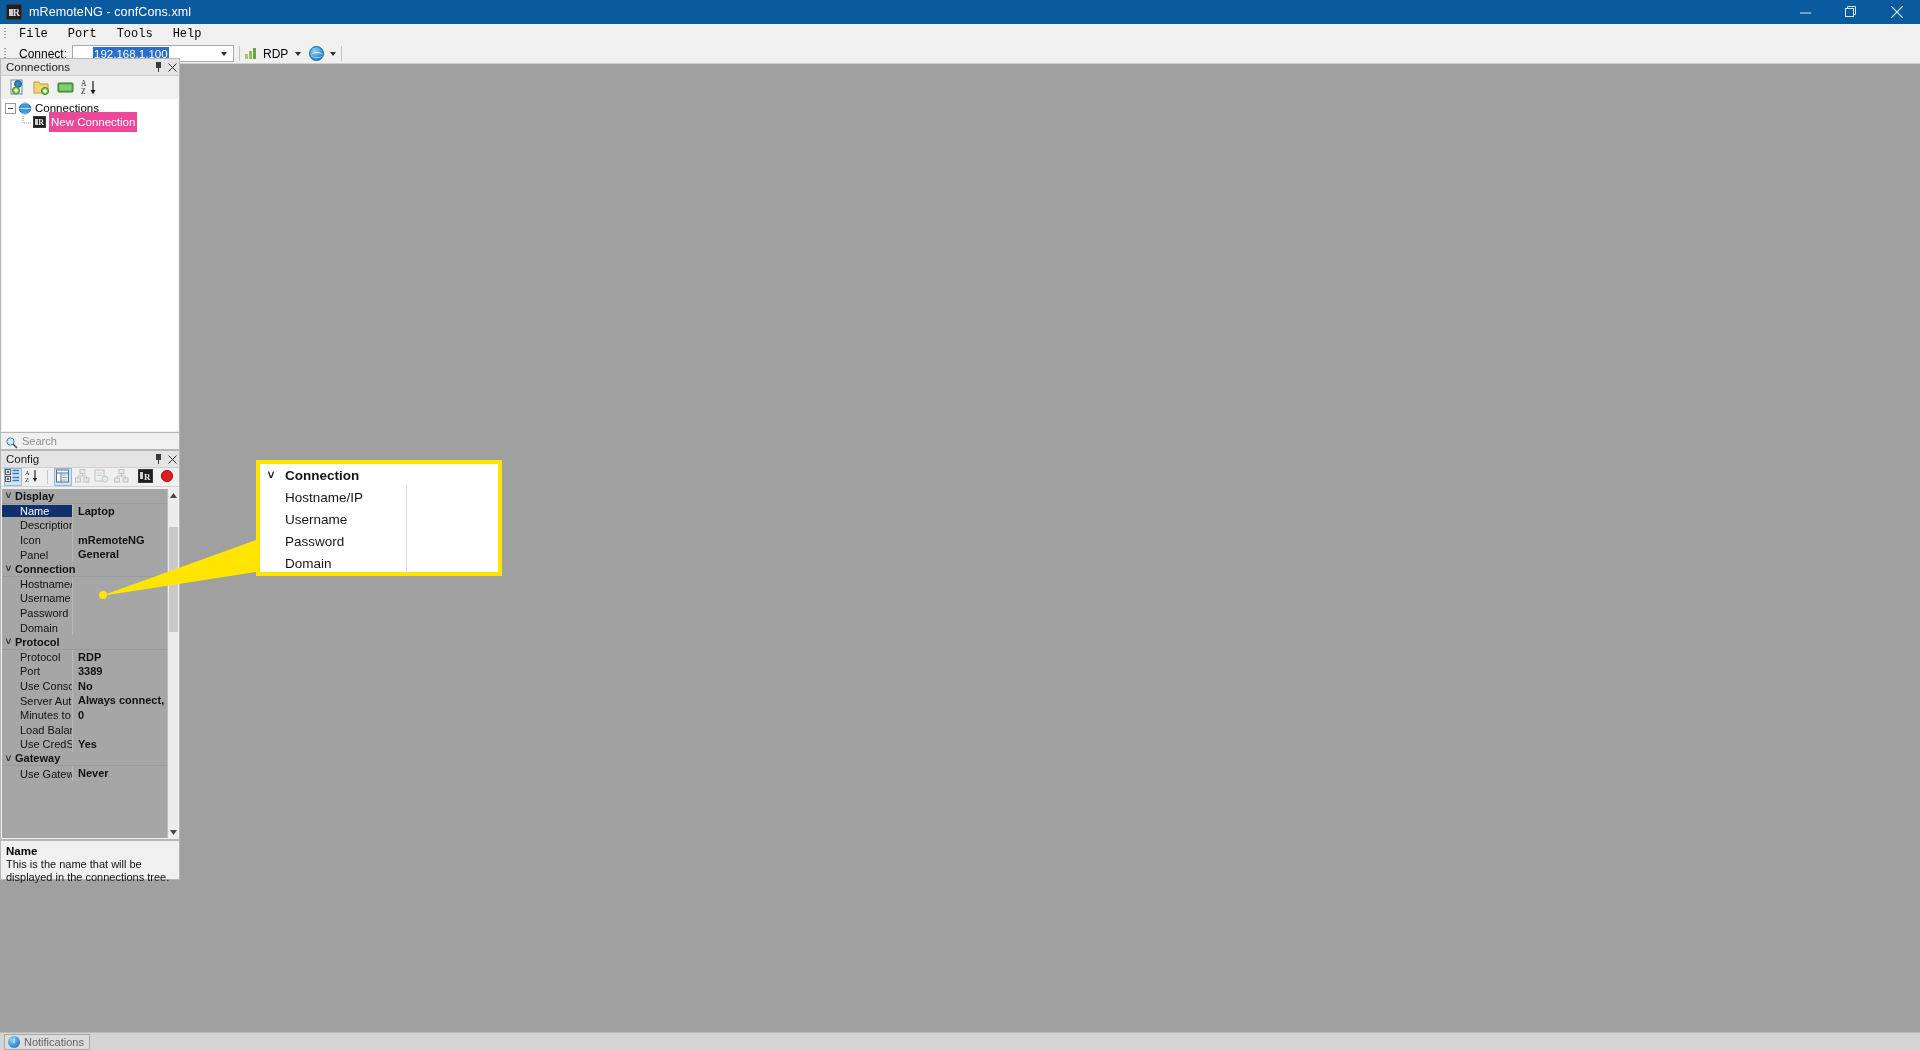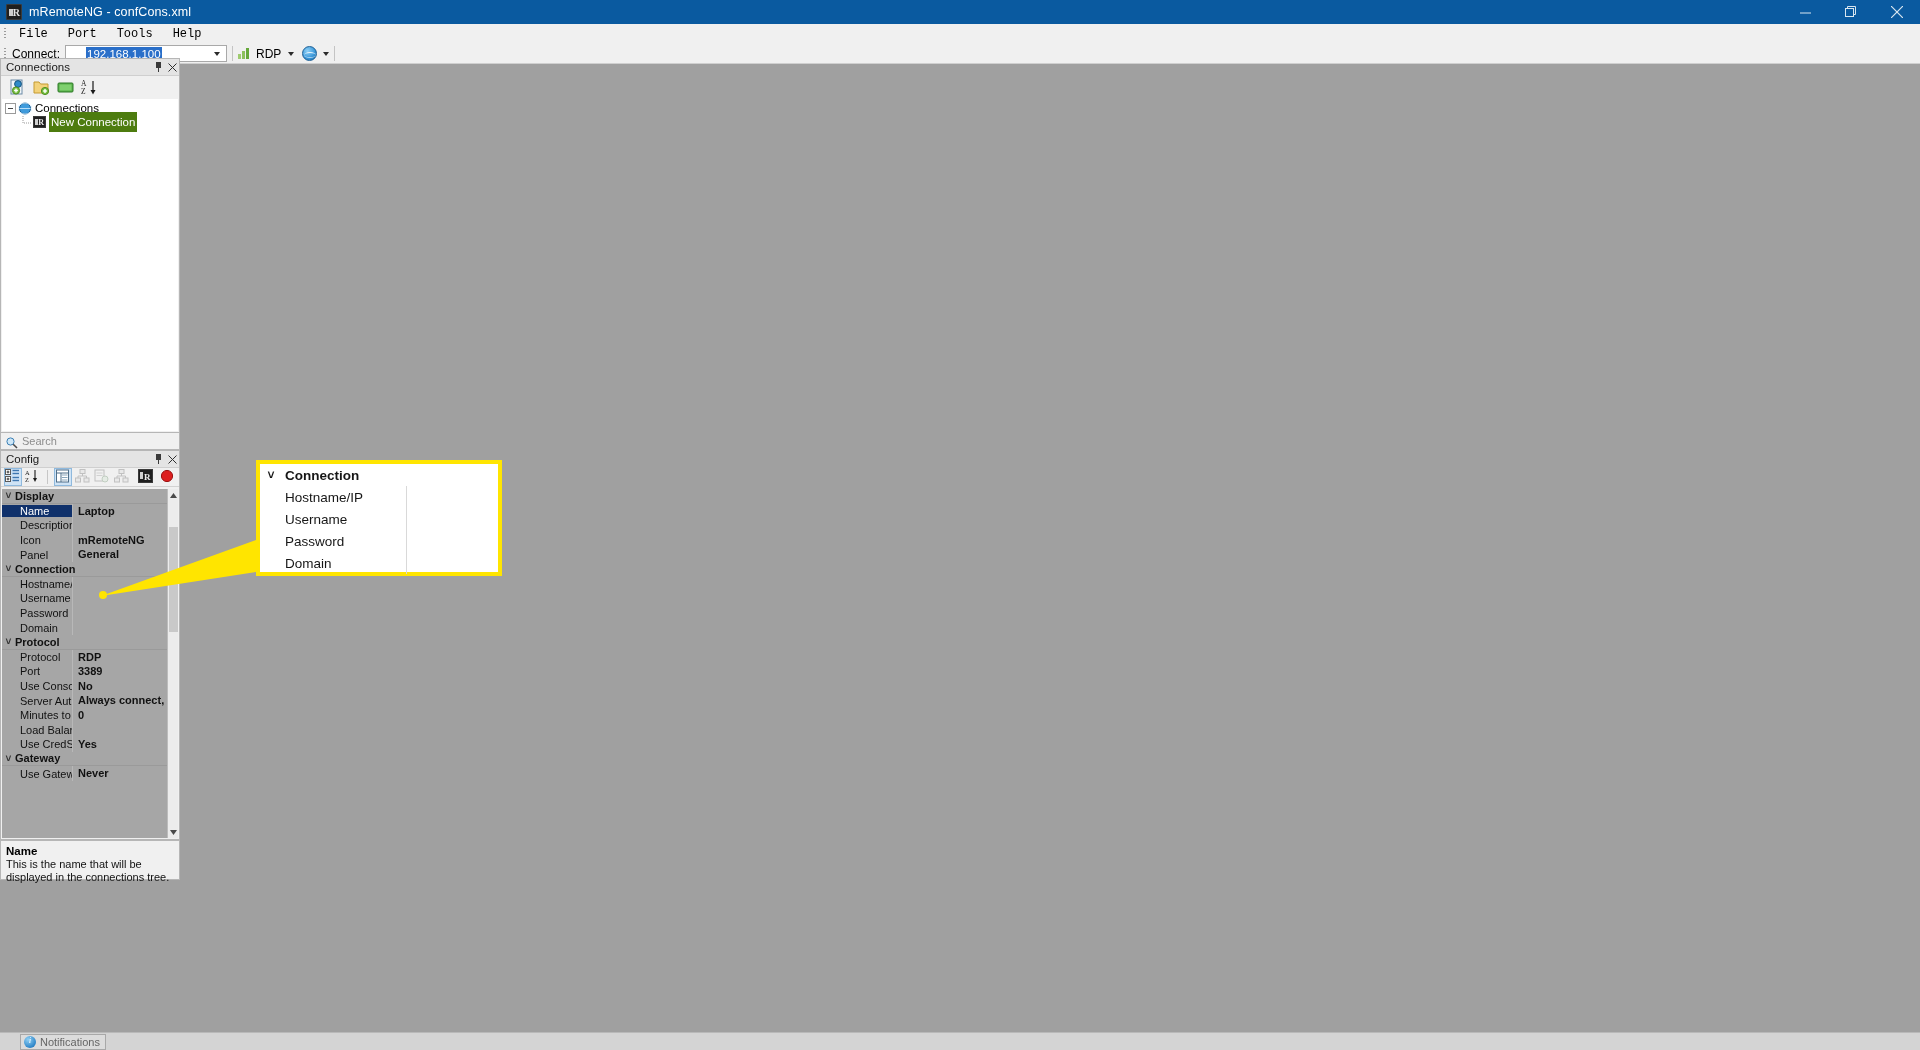--- a/index.html
+++ b/index.html
@@ -53,21 +53,21 @@
   .menubar .mi {
     font-size:12px; color:#000; padding:2px 9px; margin:0 1px; line-height:16px;font-family:Liberation Mono, monospace;
   }
 
   
   .conntoolbar {
     position:absolute; left:0; top:44px; width:1920px; height:20px;
     background:#f0f0f0; display:flex; align-items:center;
     border-bottom:1px solid #cfcfcf;
   }
-  .conn-label { font-size:12px; color:#000; margin-left:3px; }
+  .conn-label { font-size:12px; color:#000; margin-left:10px; }
   .combo {
     position:relative; margin-left:5px; width:162px; height:17px;
     background:#ffffff; border:1px solid #a9a9a9; display:flex; align-items:center;
   }
   .combo .val {
     font-size:11.5px; background:#2a6fc9; color:#ffffff;
     margin-left:20px; padding:0 1px; line-height:14px; white-space:nowrap;
   }
   .combo .arrow {
     position:absolute; right:2px; top:0; bottom:0; width:14px;
@@ -169,21 +169,21 @@
   #helppane {
     position:absolute; left:0; top:840px; width:180px; height:40px;
     background:#f0f0f0; border:1px solid #b6b6b6; padding:3px 5px;
   }
   #helppane .h-title { font-size:11.5px; font-weight:bold; color:#000; line-height:14px;}
   #helppane .h-body { font-size:11px; color:#111; line-height:13px; }
 
   
   .statusbar {
     position:absolute; left:0; bottom:0; width:1920px; height:18px;
-    background:#d4d4d4; border-top:1px solid #b9b9b9; display:flex; align-items:center;padding-left:16px;
+    background:#d4d4d4; border-top:1px solid #b9b9b9; display:flex; align-items:center;
   }
   .notif-btn {
     display:flex; align-items:center; height:16px; margin-left:4px;
     border:1px solid #a8a8a8; background:#dcdcdc; padding:0 5px 0 3px;
   }
   .notif-btn .nic {
     width:12px;height:12px;border-radius:50%;
     background:radial-gradient(circle at 35% 30%, #8fd0f5 0%, #2f86c9 70%, #1a5f96 100%);
     position:relative; margin-right:4px;
   }
@@ -335,21 +335,21 @@
         <span class="lbl">Connections</span>
       </div>
       <div class="tnode" style="padding-left:18px;">
         <svg width="13" height="13" style="flex:0 0 auto">
           <path d="M3 0 V7 H12" fill="none" stroke="#9a9a9a" stroke-dasharray="1 1"></path>
         </svg>
         <span style="width:13px;height:12px;display:inline-block;background:#1f1f1f;border:1px solid #3a3a3a;position:relative">
           <span style="position:absolute;left:1px;top:2px;width:3px;height:6px;background:#cfcfcf"></span>
           <span style="position:absolute;right:1px;top:0px;font-size:8px;color:#eaeaea;font-family:'Liberation Serif',serif;font-weight:bold;line-height:11px">R</span>
         </span>
-        <span class="lbl" style="background:#4d7c0f;color:#ffffff;padding:4px 2px;">New Connection</span>
+        <span class="lbl" style="background:#ec4899;color:#ffffff;padding:4px 2px;">New Connection</span>
       </div>
     </div>
   </div>
 
   <div id="searchbar">
     <span class="s-ic">
       <svg width="13" height="13">
         <circle cx="5.5" cy="5.5" r="3.6" fill="#cfe7f7" stroke="#3a7fb5"></circle>
         <line x1="8.2" y1="8.2" x2="12" y2="12" stroke="#4a4a4a" stroke-width="1.6"></line>
       </svg>

